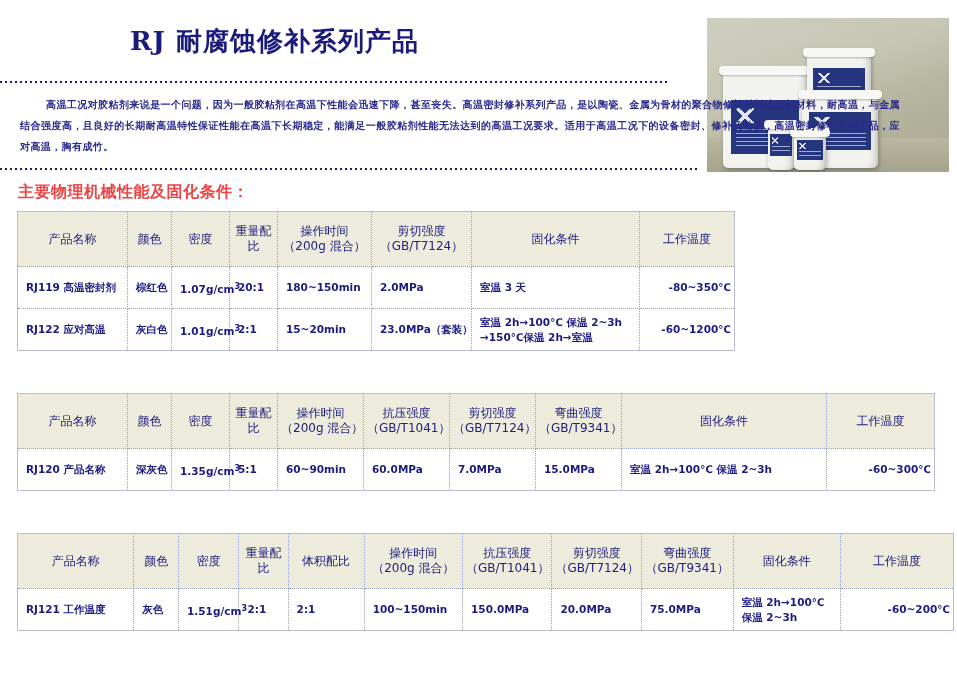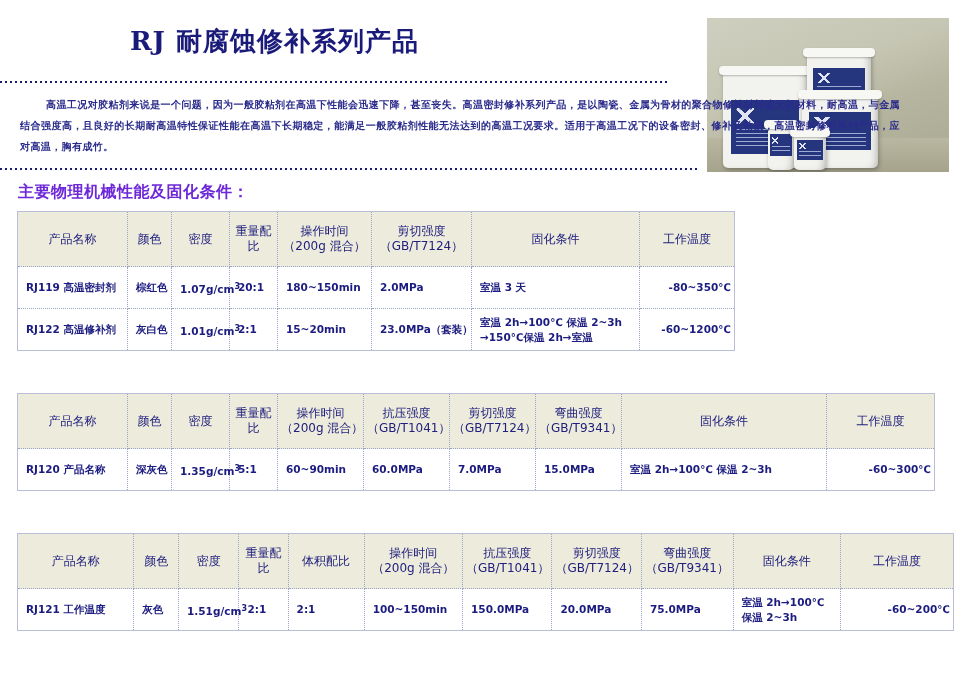--- a/index.html
+++ b/index.html
@@ -128,21 +128,21 @@
     letter-spacing: .4px;
   }
 
   
   #section-heading {
     position: absolute;
     left: 18px;
     top: 182px;
     font-size: 16px;
     font-weight: bold;
-    color: #6d28d9;
+    color: #ef4444;
     letter-spacing: .5px;
   }
 
   
   .spec-table {
     position: absolute;
     border-collapse: collapse;
     font-size: 11px;
     color: #1b1b80;
     background: #ffffff;
@@ -274,21 +274,21 @@
         <td><span class="tw">1.07g/cm<sup>3</sup></span></td>
         <td><span class="tw">20:1</span></td>
         <td><span class="tw">180~150min</span></td>
         <td><span class="tw">2.0MPa</span></td>
         <td>
           <div class="tw">室温 3 天</div>
         </td>
         <td class="center"><span class="tw">-80~350℃</span></td>
       </tr>
       <tr>
-        <td><span class="tw">RJ122 高温修补剂</span></td>
+        <td><span class="tw">RJ122 应对高温</span></td>
         <td><span class="tw">灰白色</span></td>
         <td><span class="tw">1.01g/cm<sup>3</sup></span></td>
         <td><span class="tw">2:1</span></td>
         <td><span class="tw">15~20min</span></td>
         <td><span class="tw">23.0MPa（套装）</span></td>
         <td>
           <div class="tw">室温 2h→100℃ 保温 2~3h</div>
           <div class="tw">→150℃保温 2h→室温</div>
         </td>
         <td class="center"><span class="tw">-60~1200℃</span></td>

